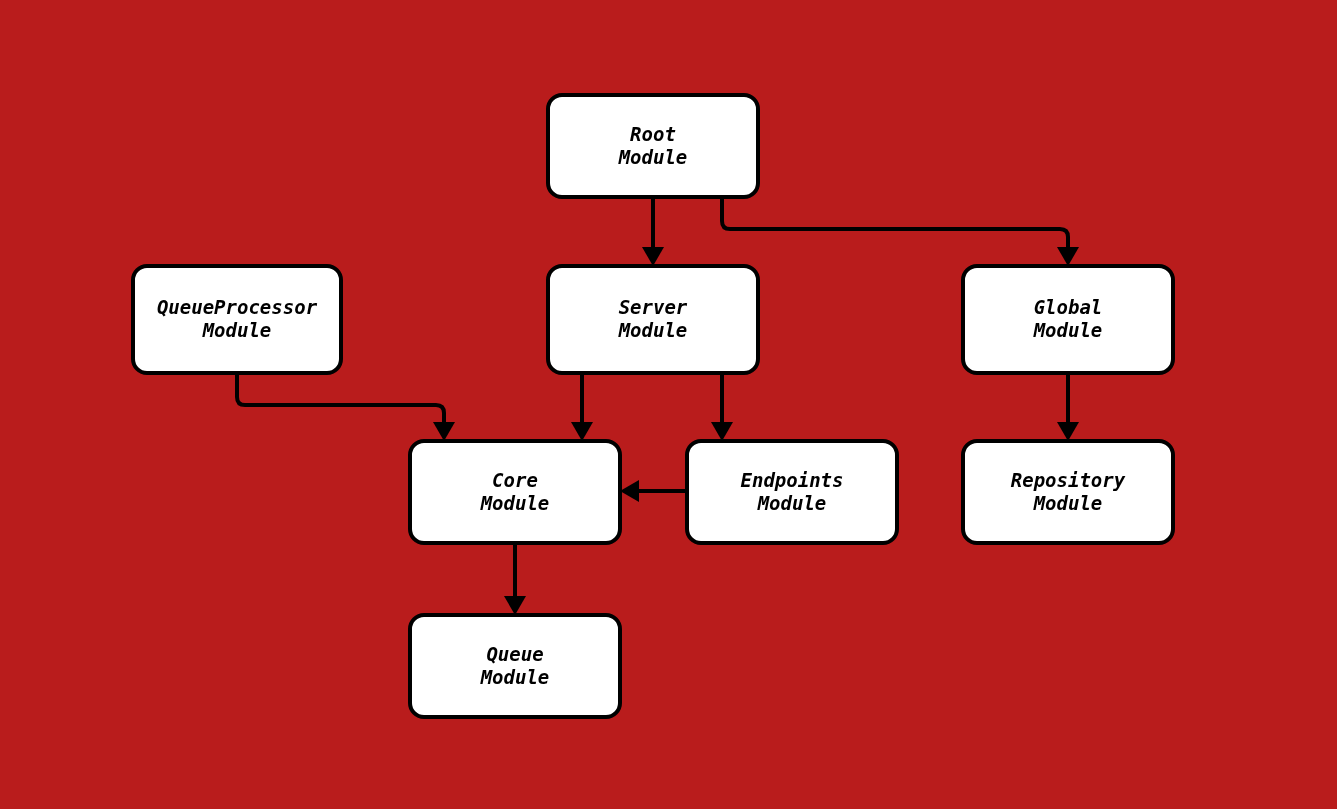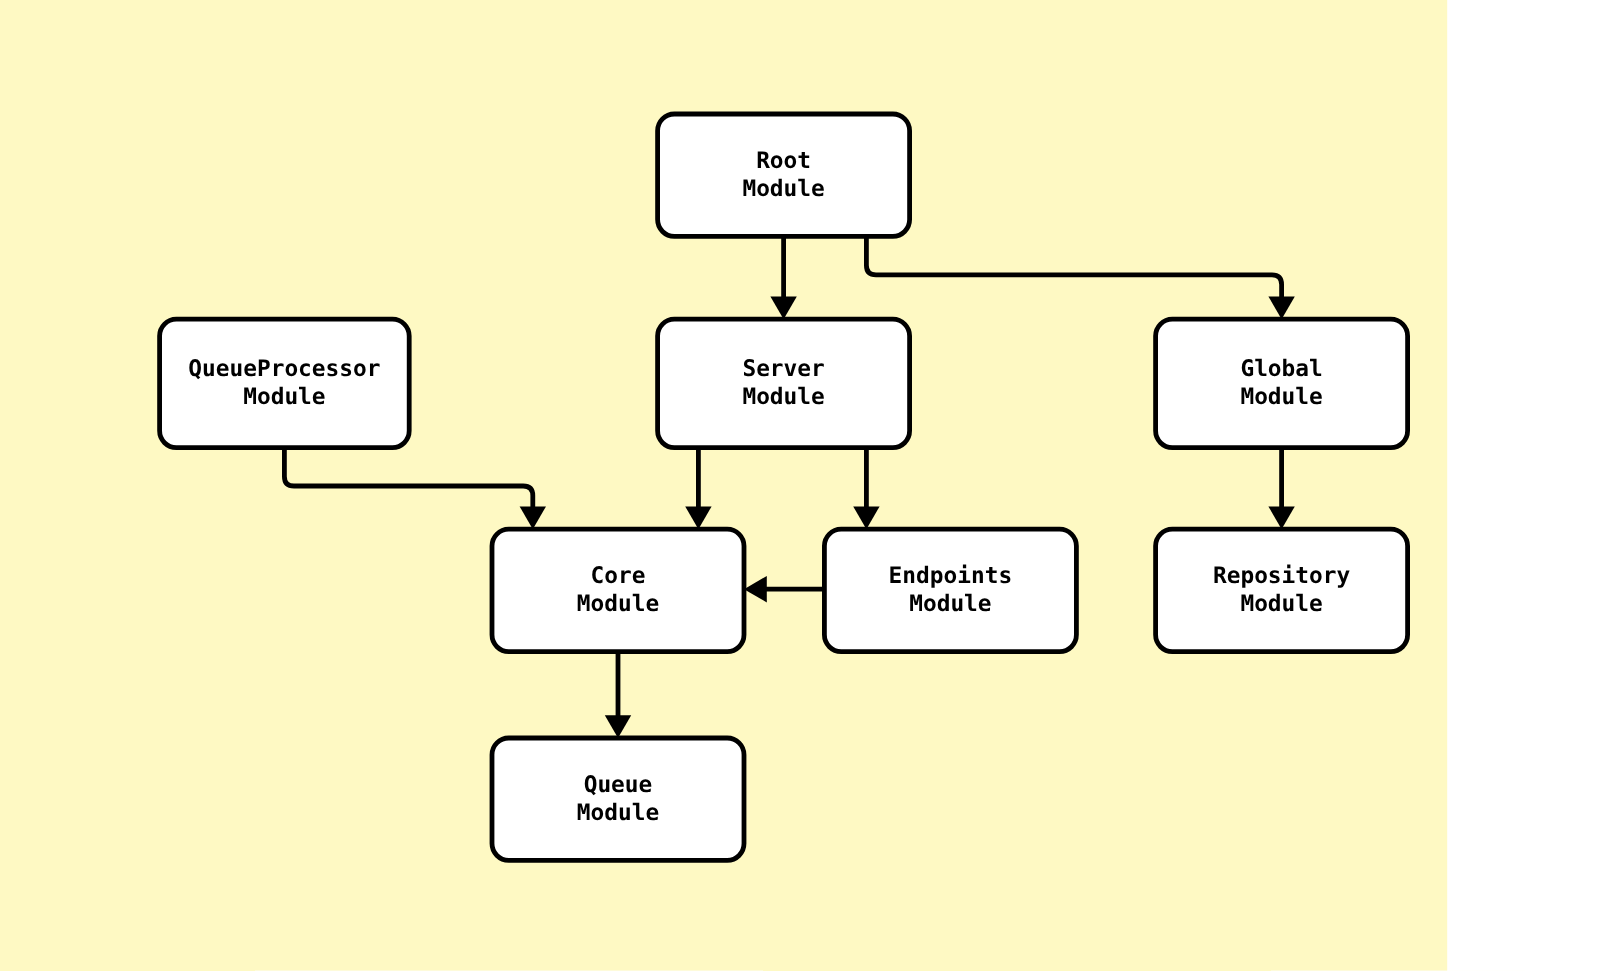--- a/index.html
+++ b/index.html
@@ -2,25 +2,26 @@
 <html><head>
 <meta charset="utf-8">
 <style>
   html, body {
     margin: 0;
     padding: 0;
     background: #ffffff;
   }
   #diagram-root {
     position: relative;
-    width: 1206px;
+    width: 1337px;
     height: 809px;
-    background: #fef9c3;
+    background: #b91c1c;
     overflow: hidden;
     font-family: "DejaVu Sans Mono", "Liberation Mono", monospace;
+    font-style: italic;
   }
   svg#graph {
     position: absolute;
     top: 0;
     left: 0;
     width: 1337px;
     height: 809px;
     display: block;
   }
   .node-box {

